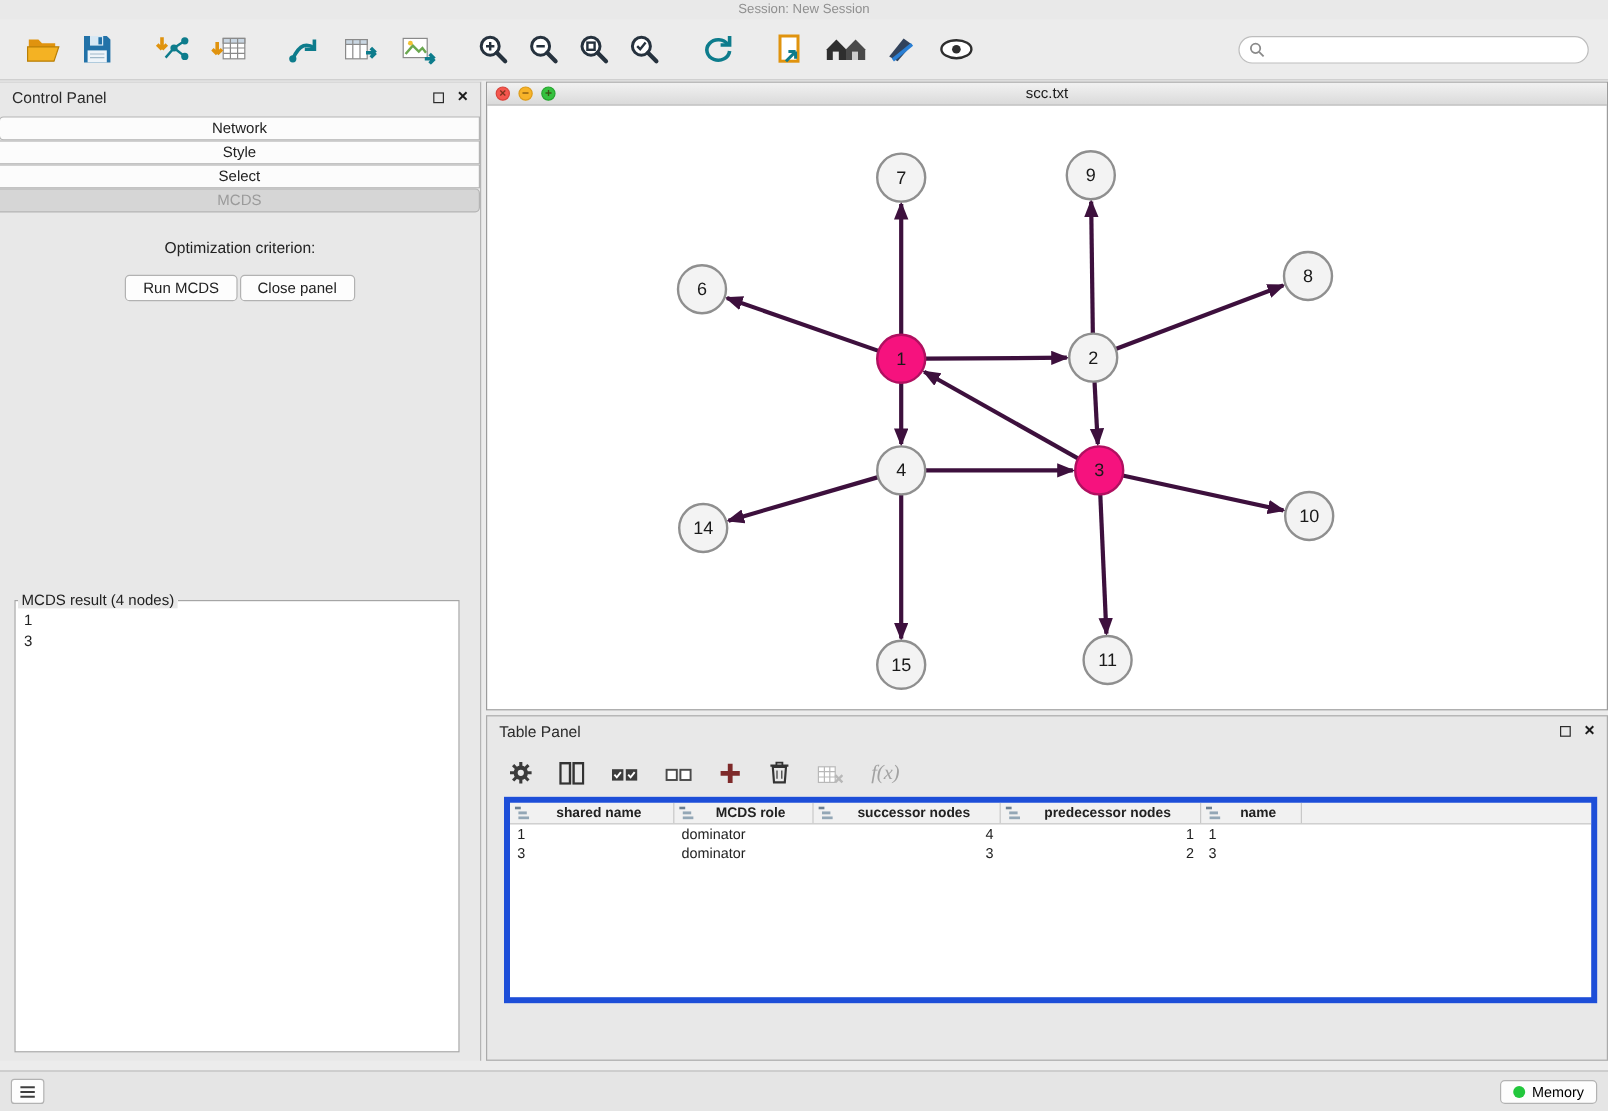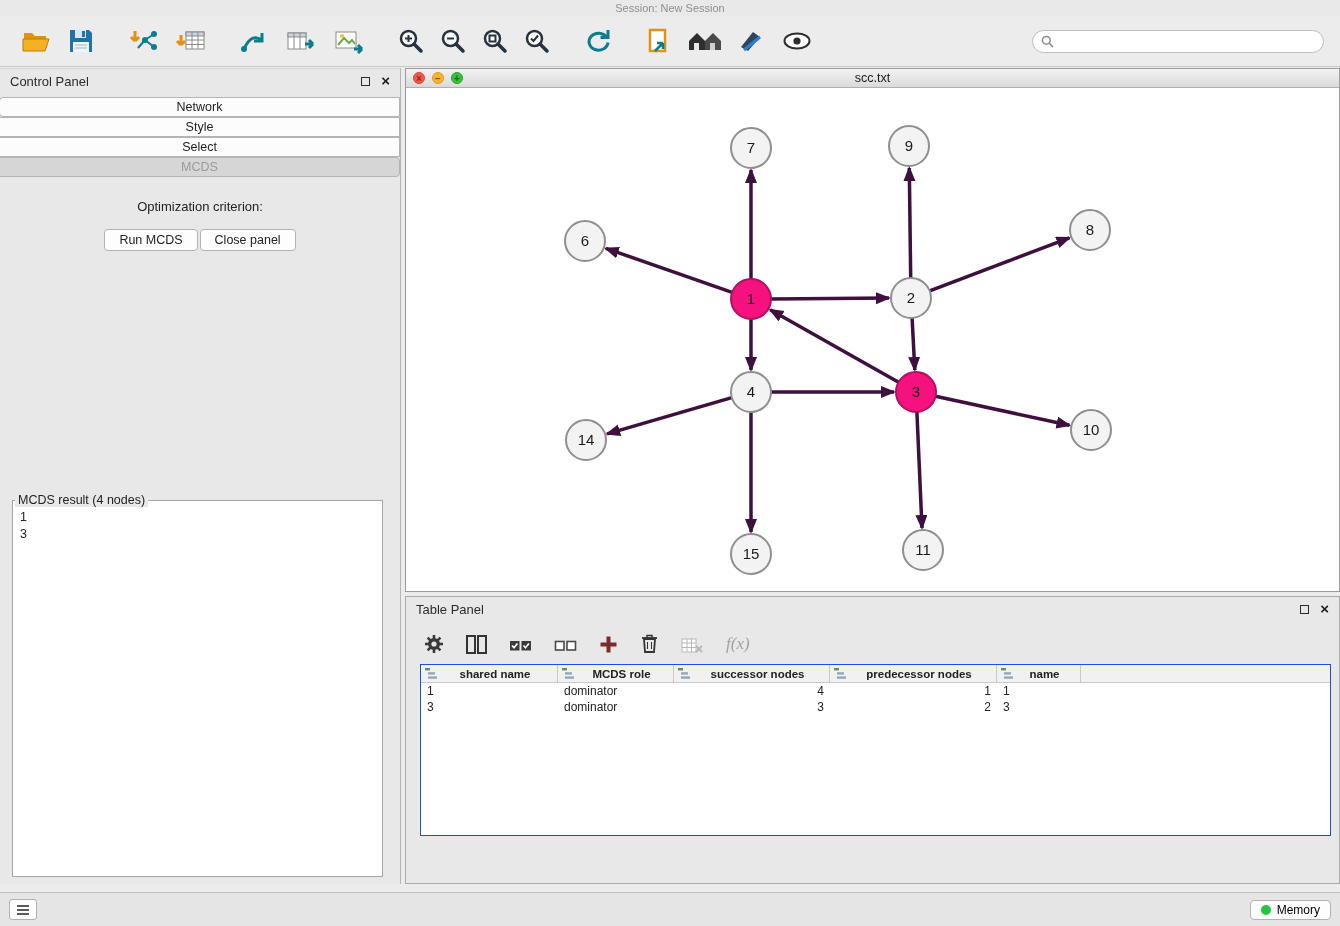--- a/index.html
+++ b/index.html
@@ -43,21 +43,21 @@
   .tl.red { background:#f4574e; border:1px solid #d8443c; }
   .tl.yellow { background:#f7b329; border:1px solid #dd9c1a; }
   .tl.green { background:#36c13f; border:1px solid #25a52f; }
   .net-title { margin:0 auto; font-size:12.5px; color:#1a1a1a; }
   .graph { display:block; }
   
   .table-panel { position:absolute; left:405px; top:596px; width:935px; height:288px; background:#e8e8e8; border:1px solid #ababab; }
   .tp-toolbar { display:flex; align-items:flex-end; gap:22px; padding:12px 0 10px 18px; }
   .tp-ic { display:flex; align-items:center; background:none; border:none; padding:0; }
   .fx-label { font-family:"Liberation Serif", serif; font-style:italic; font-size:17px; color:#a2a2a2; }
-  .table-wrap { margin:0 8px 0 14px; border:1px solid #1d4ed8; background:#fff; height:172px; overflow:hidden; }
+  .table-wrap { margin:0 8px 0 14px; border:5px solid #1d4ed8; background:#fff; height:172px; overflow:hidden; }
   .table-head { display:flex; background:#f1f1f1; border-bottom:1px solid #c8c8c8; height:18px; }
   .th { display:flex; align-items:center; border-right:1px solid #c8c8c8; font-size:11.5px; font-weight:bold; padding:0 4px; overflow:hidden; }
   .th .tree-ic { display:flex; align-items:center; }
   .th .th-label { flex:1; text-align:center; }
   .th.filler { flex:1; border-right:none; }
   .tr { display:flex; height:16px; line-height:16px; font-size:12px; }
   .td { padding:0 6px; overflow:hidden; white-space:nowrap; }
   .tp-tabs { position:absolute; bottom:4px; left:0; right:0; display:flex; justify-content:center; }
   
   .statusbar { position:absolute; left:0; top:892px; width:100%; height:34px; background:#e5e5e5; border-top:1px solid #bdbdbd; display:flex; align-items:center; padding:0 9px; }

